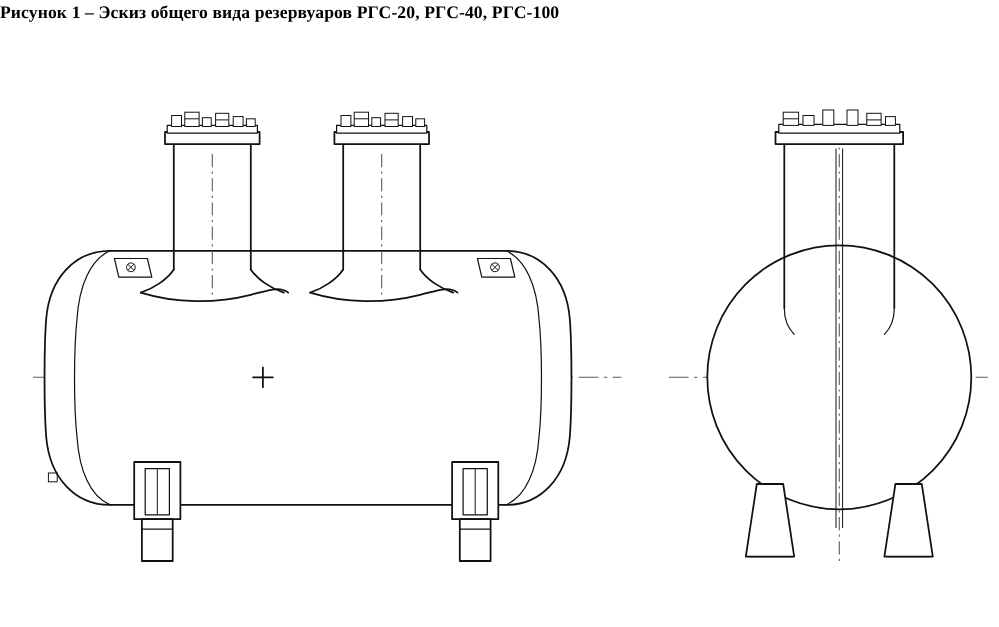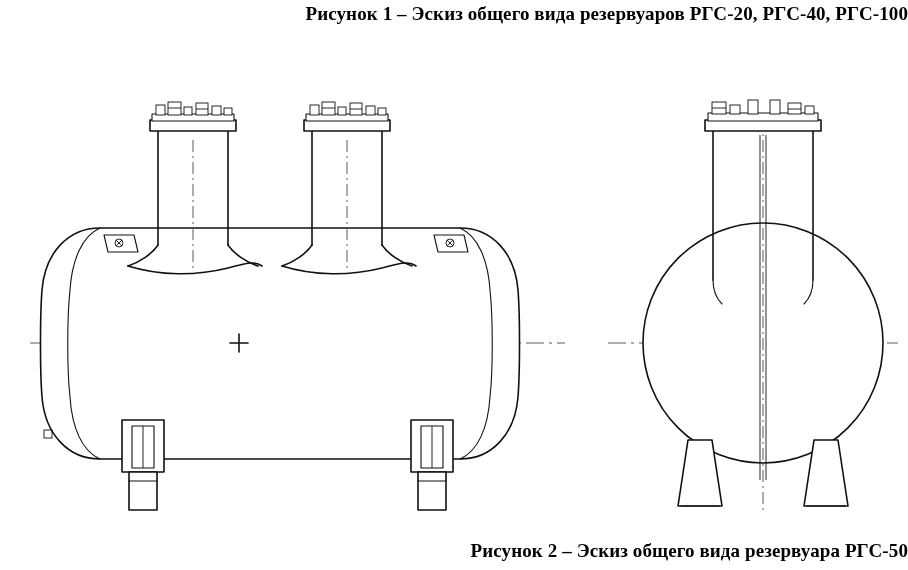--- a/index.html
+++ b/index.html
@@ -17,24 +17,24 @@
   }
   .page {
     position: relative;
     width: 908px;
     height: 570px;
   }
   .caption {
     position: absolute;
     left: 0;
     width: 908px;
-    text-align: right;
+    text-align: left;
     font-family: "Liberation Serif", serif;
     font-weight: bold;
-    font-size: 19px;
+    font-size: 16px;
     letter-spacing: 0.1px;
     color: #000;
     white-space: nowrap;
   }
   .caption-top { top: 3px; }
   .caption-bottom { top: 540px; }
   .figure-area {
     position: absolute;
     left: 0;
     top: 40px;
@@ -211,15 +211,14 @@
         <g>
           <path class="ln wh" d="M 814 400 L 838 400 L 848 466 L 804 466 Z"></path>
           <line class="ln-thin" x1="807" y1="466" x2="845" y2="466"></line>
         </g>
 
       </g>
 
     </svg>
   </div>
 
-  <div class="caption caption-bottom">Рисунок 2 – Эскиз общего вида резервуара РГС-50</div>
 
 </div>
 
 </body></html>

